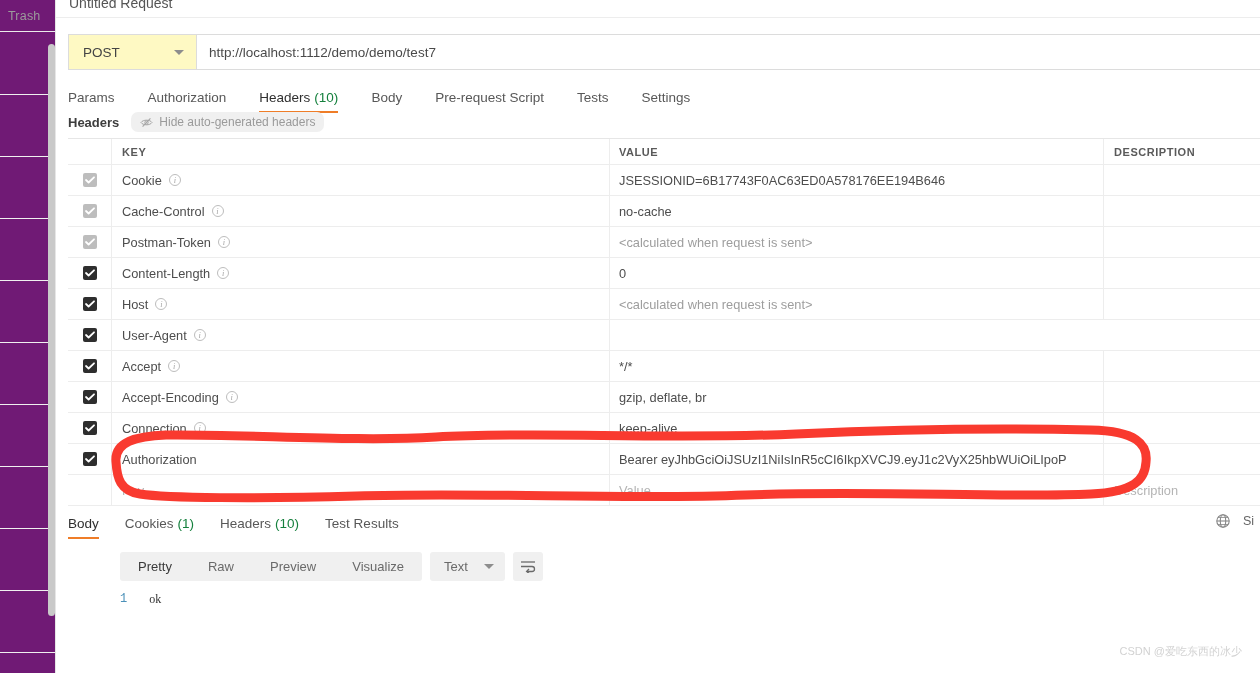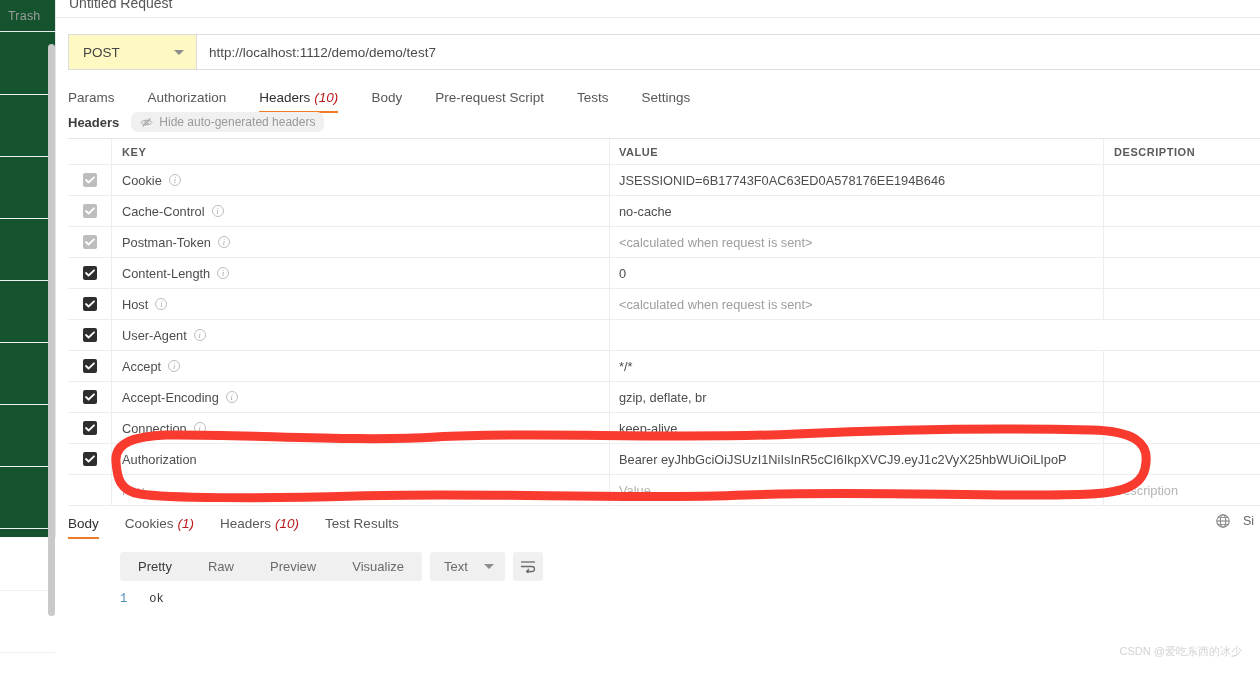--- a/index.html
+++ b/index.html
@@ -6,22 +6,22 @@
   html, body {
     width: 1260px; height: 673px;
     background: #ffffff;
     font-family: "Liberation Sans", sans-serif;
     overflow: hidden;
   }
   #app { position: relative; width: 1260px; height: 673px; background: #fff; }
 
   
   .sidebar {
-    position: absolute; left: 0; top: 0; width: 56px; height: 537px;
-    background: #14532d; border-right: 1px solid #e6e6e6;
+    position: absolute; left: 0; top: 0; width: 56px; height: 673px;
+    background: #701a75; border-right: 1px solid #e6e6e6;
   }
   .sidebar-header {
     height: 32px; display: flex; align-items: center;
     padding-left: 8px; border-bottom: 1px solid #ebebeb;
   }
   .sidebar-header span { font-size: 12.5px; color: #9b9b9b; letter-spacing: .2px; }
   .sidebar-list { position: absolute; top: 33px; left: 0; right: 0; bottom: 0; }
   .sidebar-row { height: 62px; border-bottom: 1px solid #f0f0f0; }
   .sb-scroll {
     position: absolute; left: 48px; top: 44px; width: 7px; height: 572px;
@@ -68,21 +68,21 @@
   }
   .rtab {
     font-size: 13.5px; color: #585858; padding: 4px 0 8px 0; margin-right: 33px;
     position: relative; white-space: nowrap;
   }
   .rtab.active { color: #2f2f2f; }
   .rtab.active::after {
     content: ""; position: absolute; left: 0; right: 0; bottom: 0;
     height: 2.5px; background: #ef7d28;
   }
-  .rtab .count { color: #b91c1c; margin-left: 4px; font-style: italic; }
+  .rtab .count { color: #15803d; margin-left: 4px; }
 
   
   .subbar { position: absolute; left: 12px; top: 112px; display: flex; align-items: center; }
   .subbar-title { font-size: 13px; color: #3d3d3d; font-weight: bold; margin-right: 12px; }
   .hide-pill {
     display: flex; align-items: center; gap: 6px;
     background: #f0f0f0; border-radius: 7px; padding: 3px 9px;
     font-size: 12px; color: #9a9a9a;
   }
   .eye-slash { position: relative; width: 13px; height: 11px; }
@@ -139,21 +139,21 @@
     border-radius: 3px; height: 29px; padding: 0 11px 0 14px;
   }
   .fmt span { font-size: 13px; color: #6a6a6a; }
   .wrap-btn {
     width: 30px; height: 29px; background: #f0f0f0; border-radius: 3px;
     display: flex; align-items: center; justify-content: center;
   }
 
   .code { position: absolute; left: 64px; top: 592px; display: flex; gap: 22px; }
   .gutter { font-size: 12px; color: #4a90b8; font-family: "Liberation Mono", monospace; }
-  .code-line { font-size: 12px; color: #333; font-family: Liberation Mono, monospace; }
+  .code-line { font-size: 12px; color: #333; font-family: Liberation Serif, serif; }
 
   
   .annot { position: absolute; left: 50px; top: 420px; width: 1050px; height: 85px;
            pointer-events: none; }
 
   .watermark {
     position: absolute; right: 18px; bottom: 14px;
     font-size: 11px; color: #d2d2d2; white-space: nowrap;
   }
 </style>

